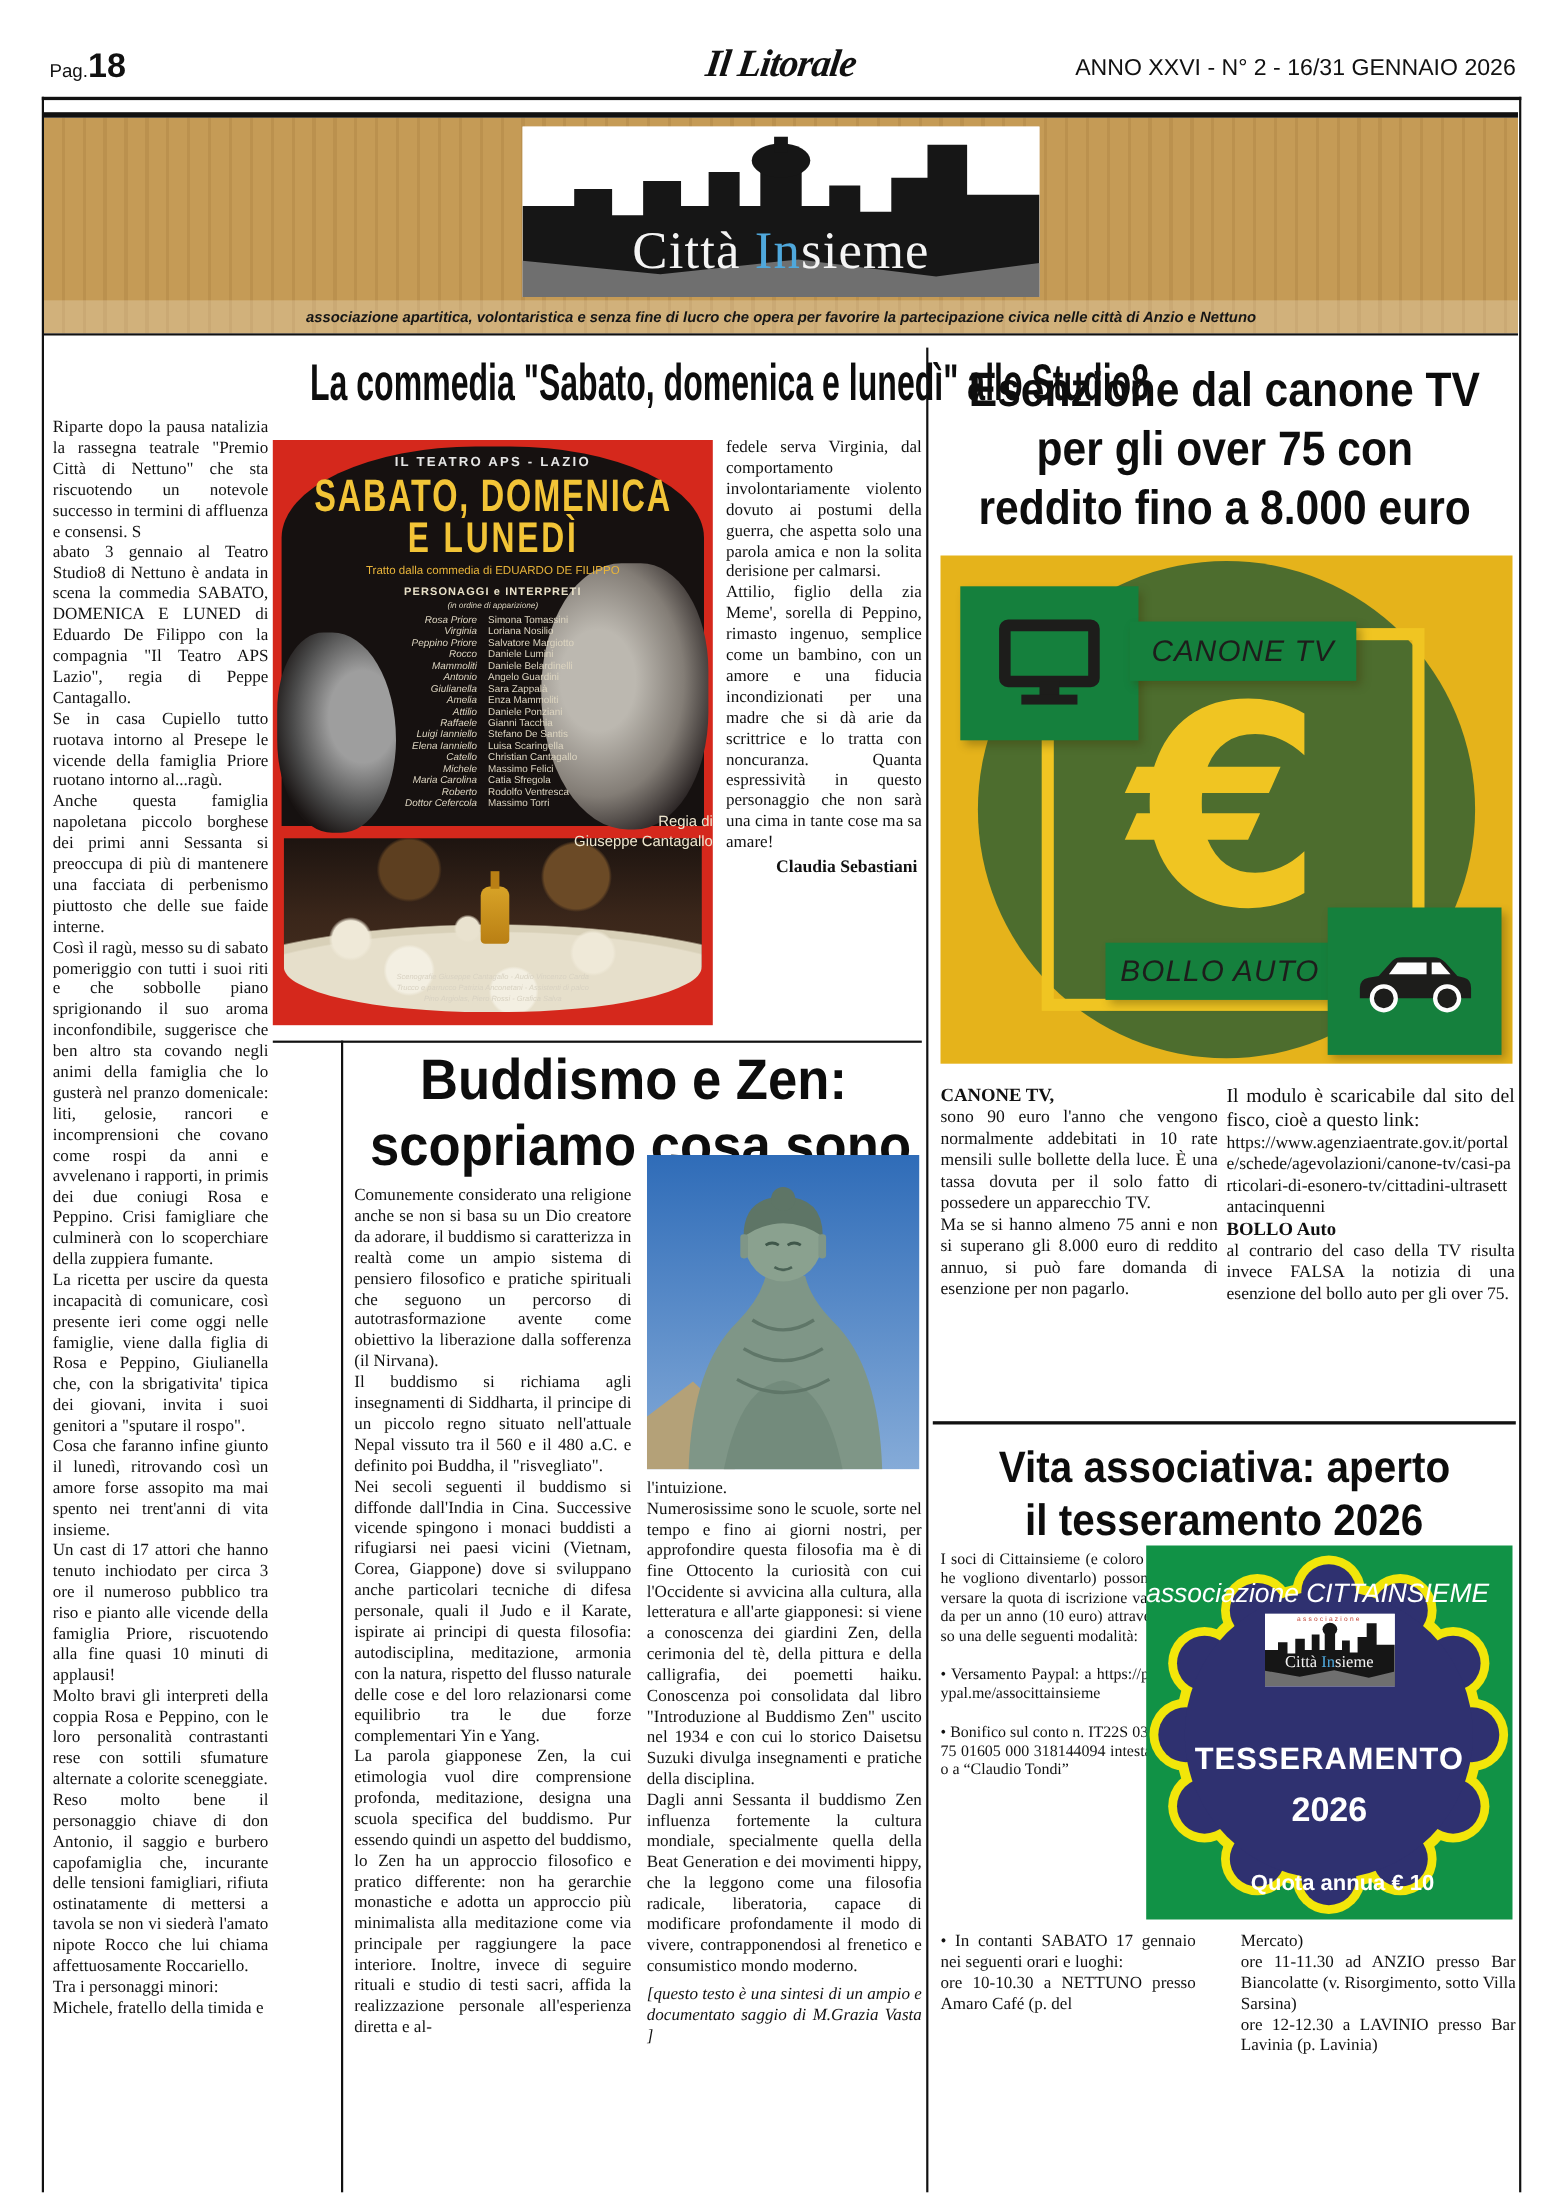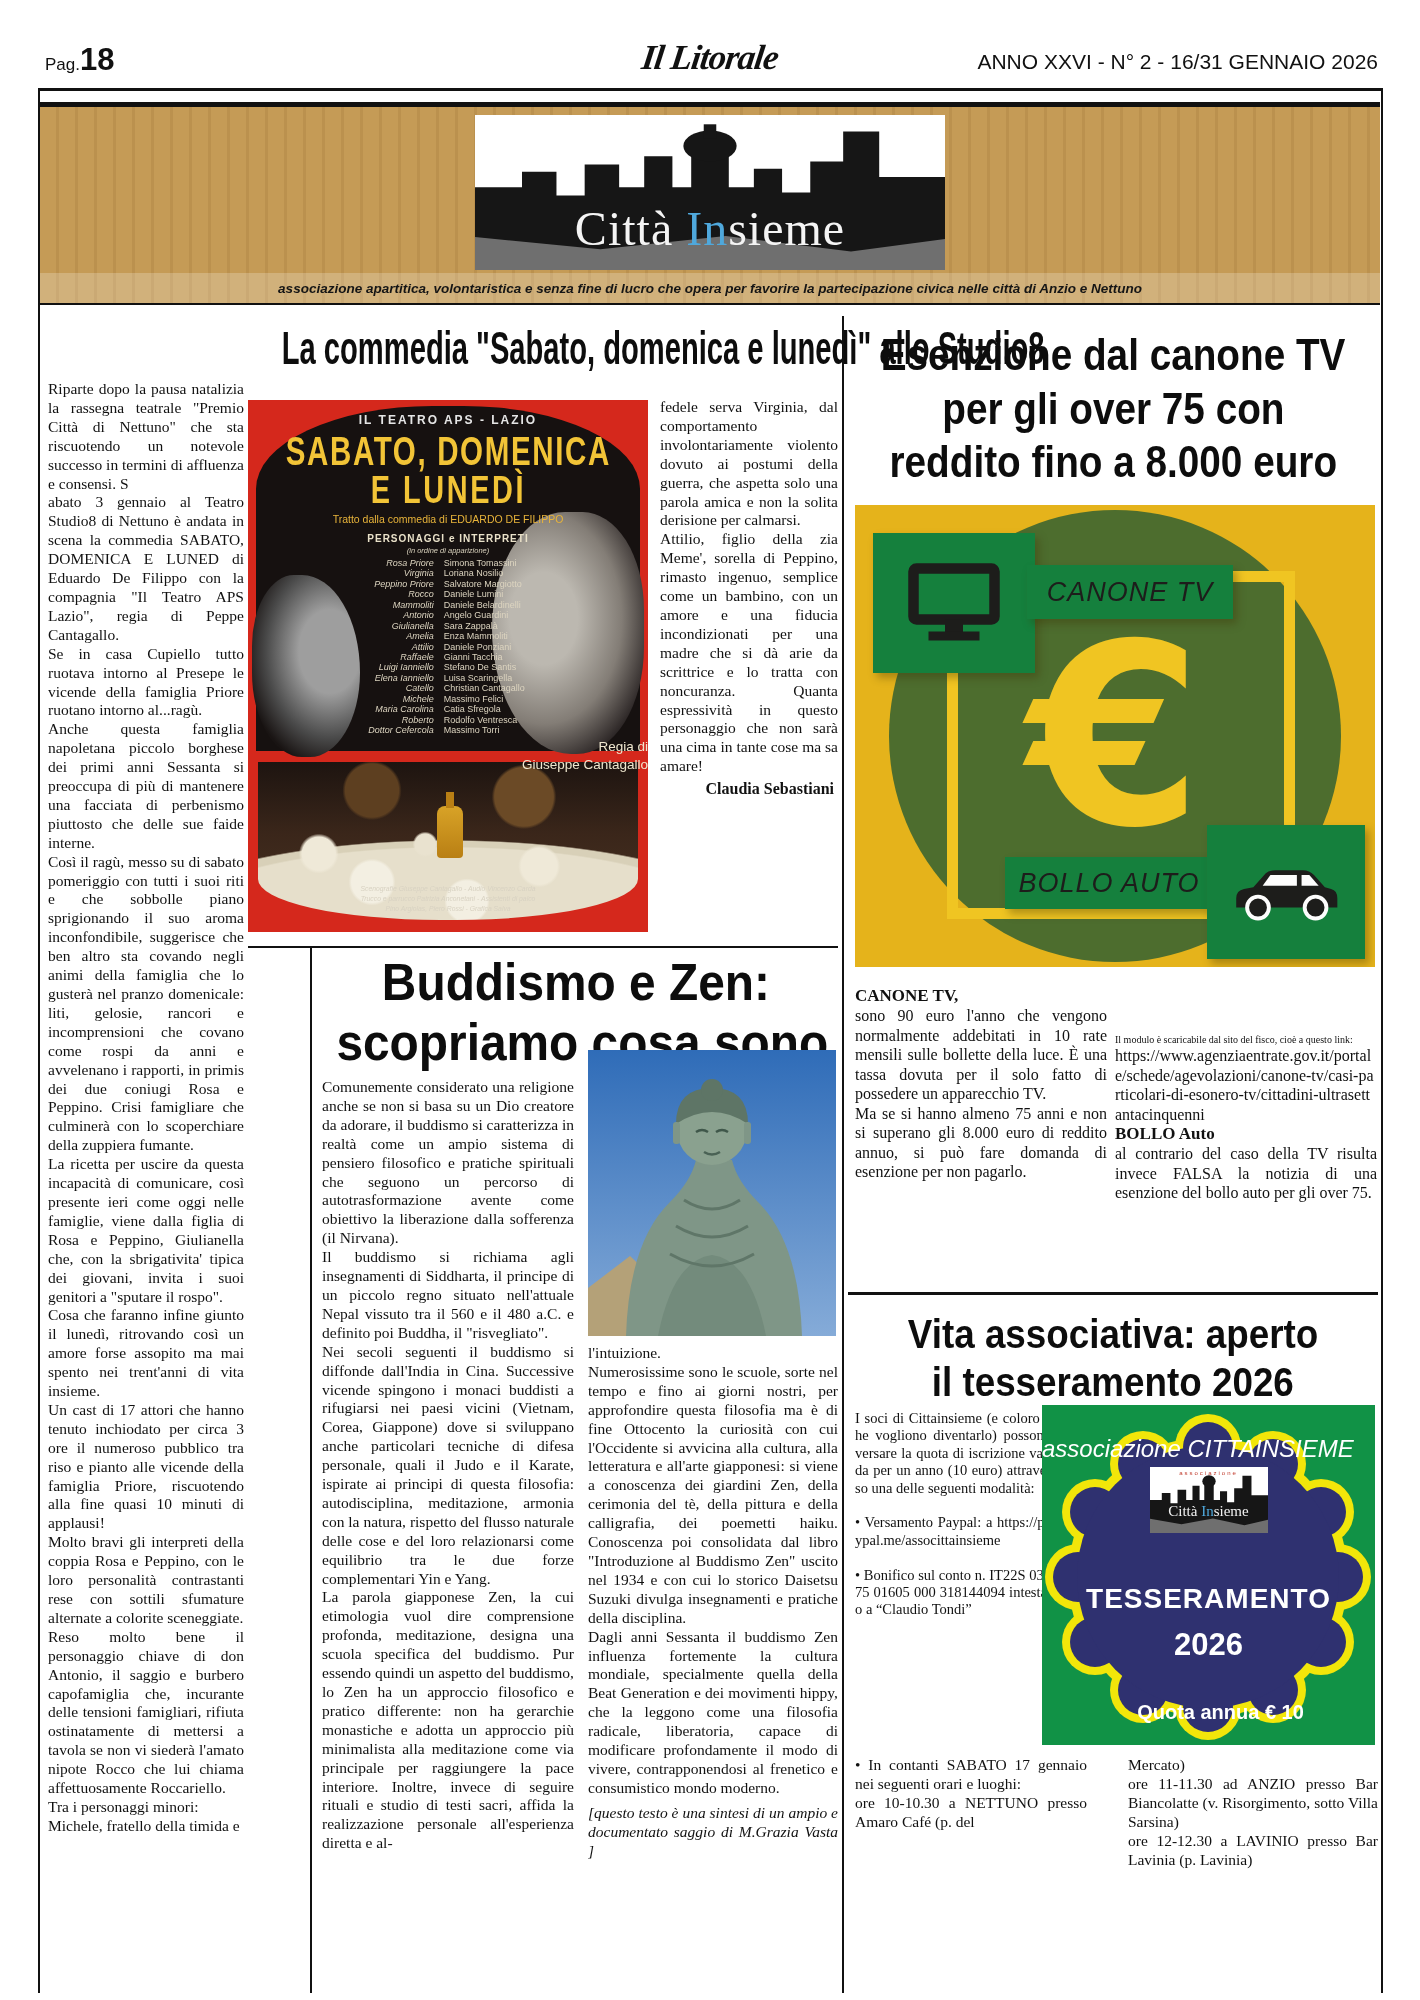--- a/index.html
+++ b/index.html
@@ -294,21 +294,21 @@
       </svg>
     </div>
   </div>
 
   <div class="abs" style="left:855px;top:986px;width:252px;">
     <div class="lead-bold">CANONE TV,</div>
     <div class="body-col" style="position:static;width:252px;font-size:16px;">sono 90 euro l'anno che vengono normalmente addebitati in 10 rate mensili sulle bollette della luce. È una tassa dovuta per il solo fatto di possedere un apparecchio TV.
 Ma se si hanno almeno 75 anni e non si superano gli 8.000 euro di reddito annuo, si può fare domanda di esenzione per non pagarlo.</div>
   </div>
   <div class="abs" style="left:1115px;top:986px;width:262px;">
-    <div class="body-col" style="position:static;width:262px;font-size:10px;margin-top:48px;">Il modulo è scaricabile dal sito del fisco, cioè a questo link:</div>
+    <div class="body-col" style="position:static;width:262px;font-size:18px;">Il modulo è scaricabile dal sito del fisco, cioè a questo link:</div>
     <div class="body-col url-break" style="position:static;width:262px;font-size:16px;text-align:left;">https://www.agenziaentrate.gov.it/portale/schede/agevolazioni/canone-tv/casi-particolari-di-esonero-tv/cittadini-ultrasettantacinquenni</div>
     <div class="lead-bold">BOLLO Auto</div>
     <div class="body-col" style="position:static;width:262px;font-size:16px;">al contrario del caso della TV risulta invece FALSA la notizia di una esenzione del bollo auto per gli over 75.</div>
   </div>
 
   <div class="rule" style="left:848px;top:1292px;width:530px;height:3px;"></div>
 
   <div class="headline" style="left:315px;top:952px;width:522px;line-height:1.16;">
     <div><span class="cond" style="font-size:52px;transform:scaleX(0.92);">Buddismo e Zen:</span></div>
     <div><span class="cond" style="font-size:52px;transform:scaleX(0.92);">scopriamo cosa sono</span></div>

